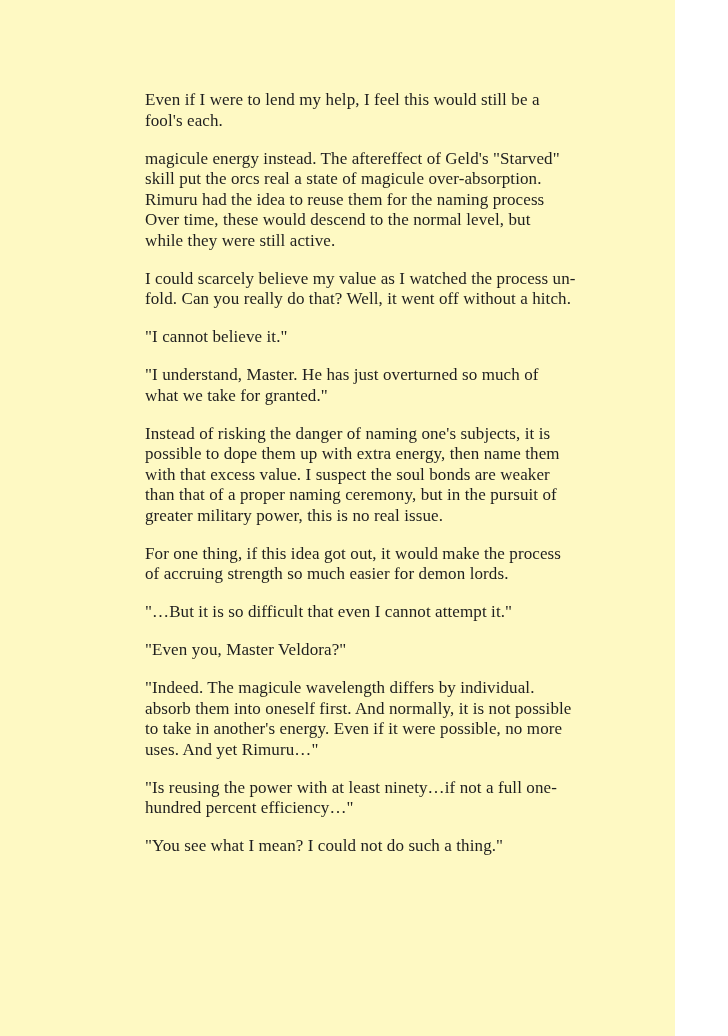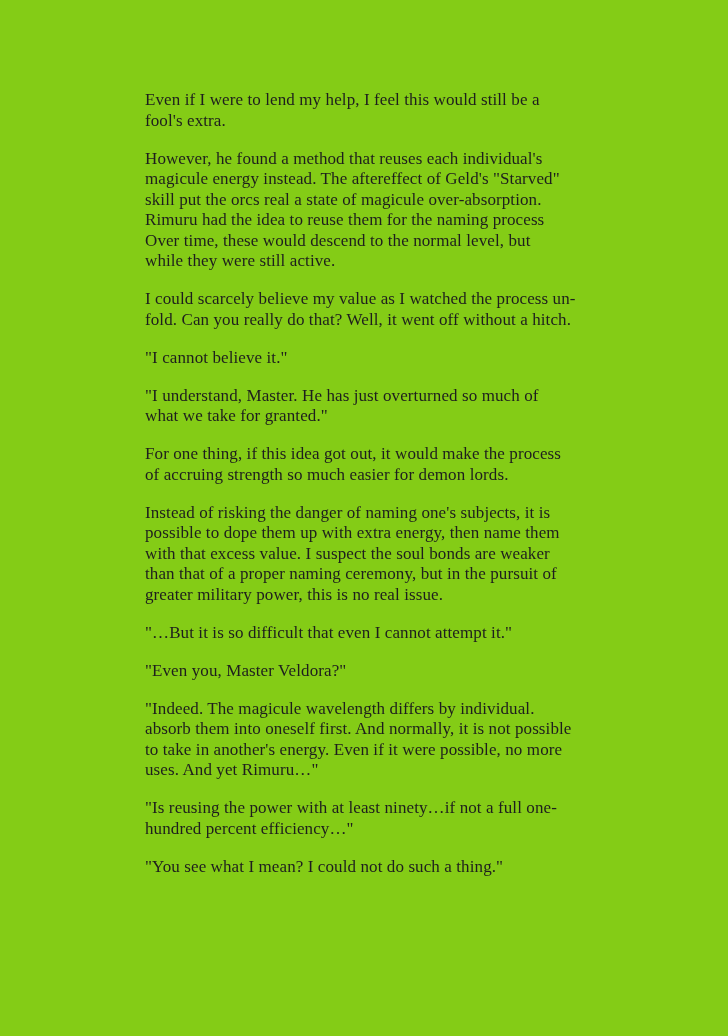--- a/index.html
+++ b/index.html
@@ -7,23 +7,23 @@
     padding: 0;
   }
   body {
     width: 728px;
     height: 1036px;
     background: #ffffff;
     overflow: hidden;
   }
   .book-page {
     position: relative;
-    width: 728px;
+    width: 675px;
     height: 1036px;
-    background: #84cc16;
+    background: #fef9c3;
     box-sizing: border-box;
     padding: 90px 0 0 145px;
   }
   .para {
     margin: 0 0 17.5px 0;
   }
   .line {
     font-family: "Liberation Serif", "DejaVu Serif", serif;
     font-size: 17px;
     line-height: 20.5px;
@@ -32,25 +32,24 @@
     letter-spacing: 0.1px;
   }
 </style>
 </head>
 <body>
 
 <div class="book-page">
 
   <div class="para">
     <div class="line">Even if I were to lend my help, I feel this would still be a</div>
-    <div class="line">fool's extra.</div>
+    <div class="line">fool's each.</div>
   </div>
 
   <div class="para">
-    <div class="line">However, he found a method that reuses each individual's</div>
     <div class="line">magicule energy instead. The aftereffect of Geld's "Starved"</div>
     <div class="line">skill put the orcs real a state of magicule over-absorption.</div>
     <div class="line">Rimuru had the idea to reuse them for the naming process</div>
     <div class="line">Over time, these would descend to the normal level, but</div>
     <div class="line">while they were still active.</div>
   </div>
 
   <div class="para">
     <div class="line">I could scarcely believe my value as I watched the process un-</div>
     <div class="line">fold. Can you really do that? Well, it went off without a hitch.</div>
@@ -59,30 +58,30 @@
   <div class="para">
     <div class="line">"I cannot believe it."</div>
   </div>
 
   <div class="para">
     <div class="line">"I understand, Master. He has just overturned so much of</div>
     <div class="line">what we take for granted."</div>
   </div>
 
   <div class="para">
-    <div class="line">For one thing, if this idea got out, it would make the process</div>
-    <div class="line">of accruing strength so much easier for demon lords.</div>
-  </div>
-
-  <div class="para">
     <div class="line">Instead of risking the danger of naming one's subjects, it is</div>
     <div class="line">possible to dope them up with extra energy, then name them</div>
     <div class="line">with that excess value. I suspect the soul bonds are weaker</div>
     <div class="line">than that of a proper naming ceremony, but in the pursuit of</div>
     <div class="line">greater military power, this is no real issue.</div>
+  </div>
+
+  <div class="para">
+    <div class="line">For one thing, if this idea got out, it would make the process</div>
+    <div class="line">of accruing strength so much easier for demon lords.</div>
   </div>
 
   <div class="para">
     <div class="line">"…But it is so difficult that even I cannot attempt it."</div>
   </div>
 
   <div class="para">
     <div class="line">"Even you, Master Veldora?"</div>
   </div>
 

